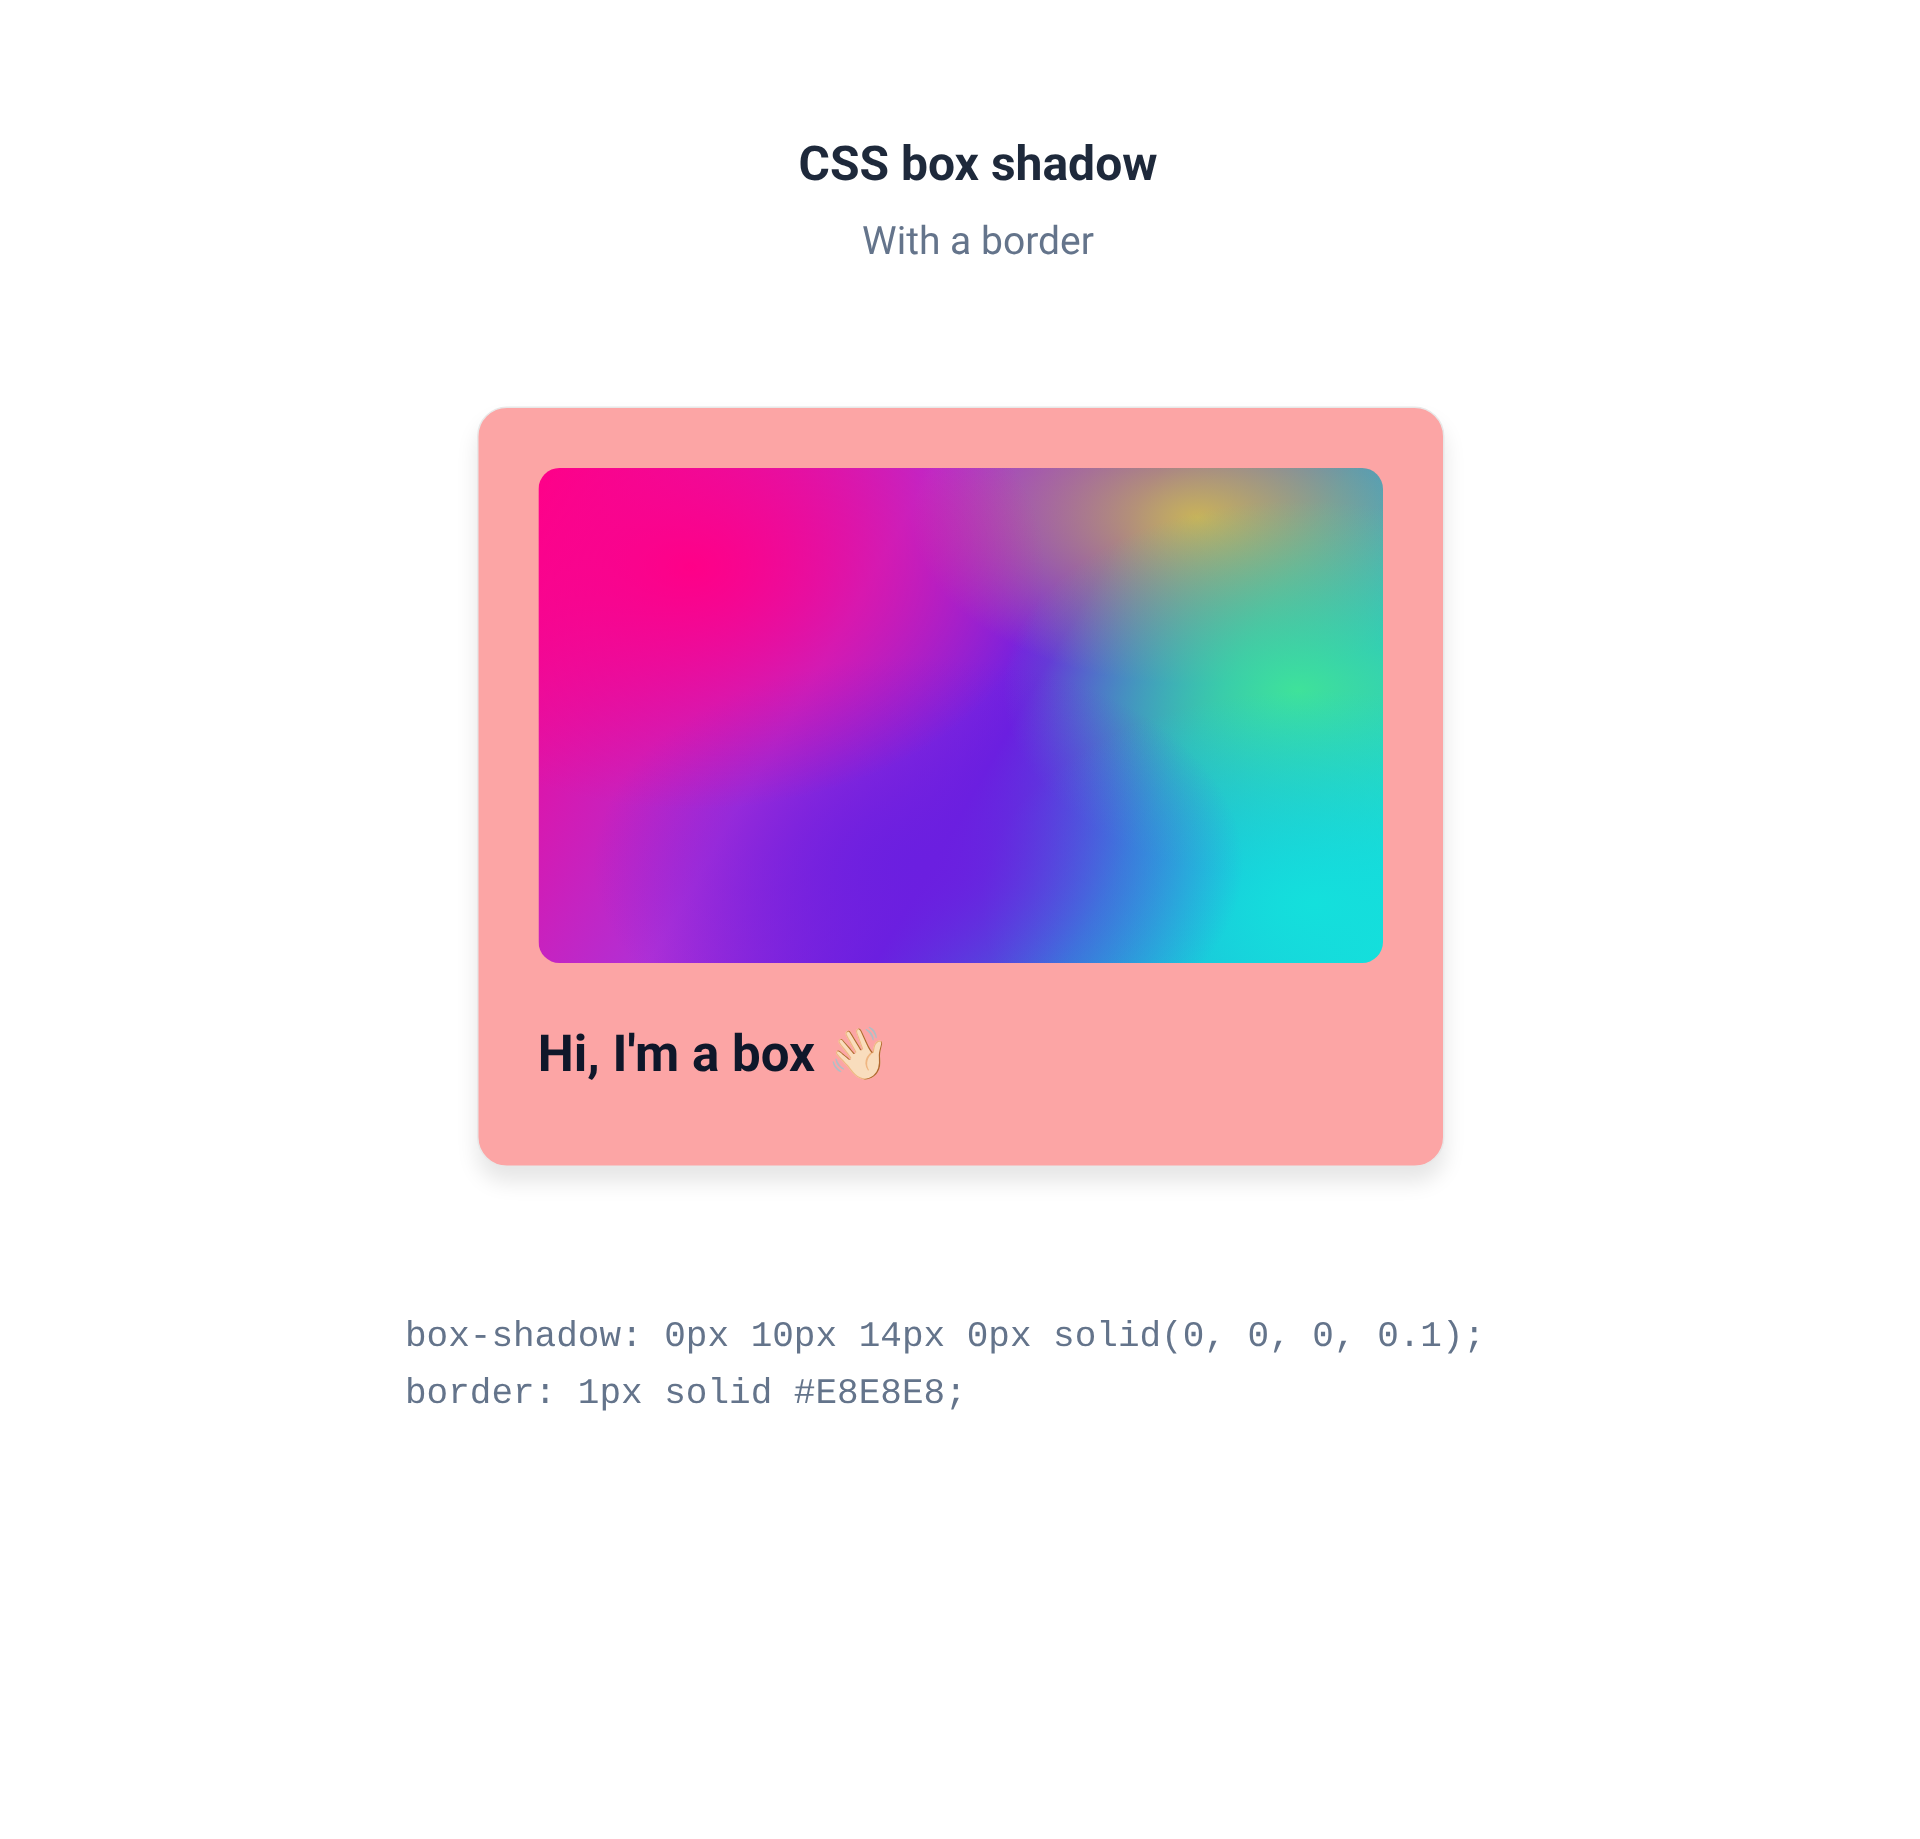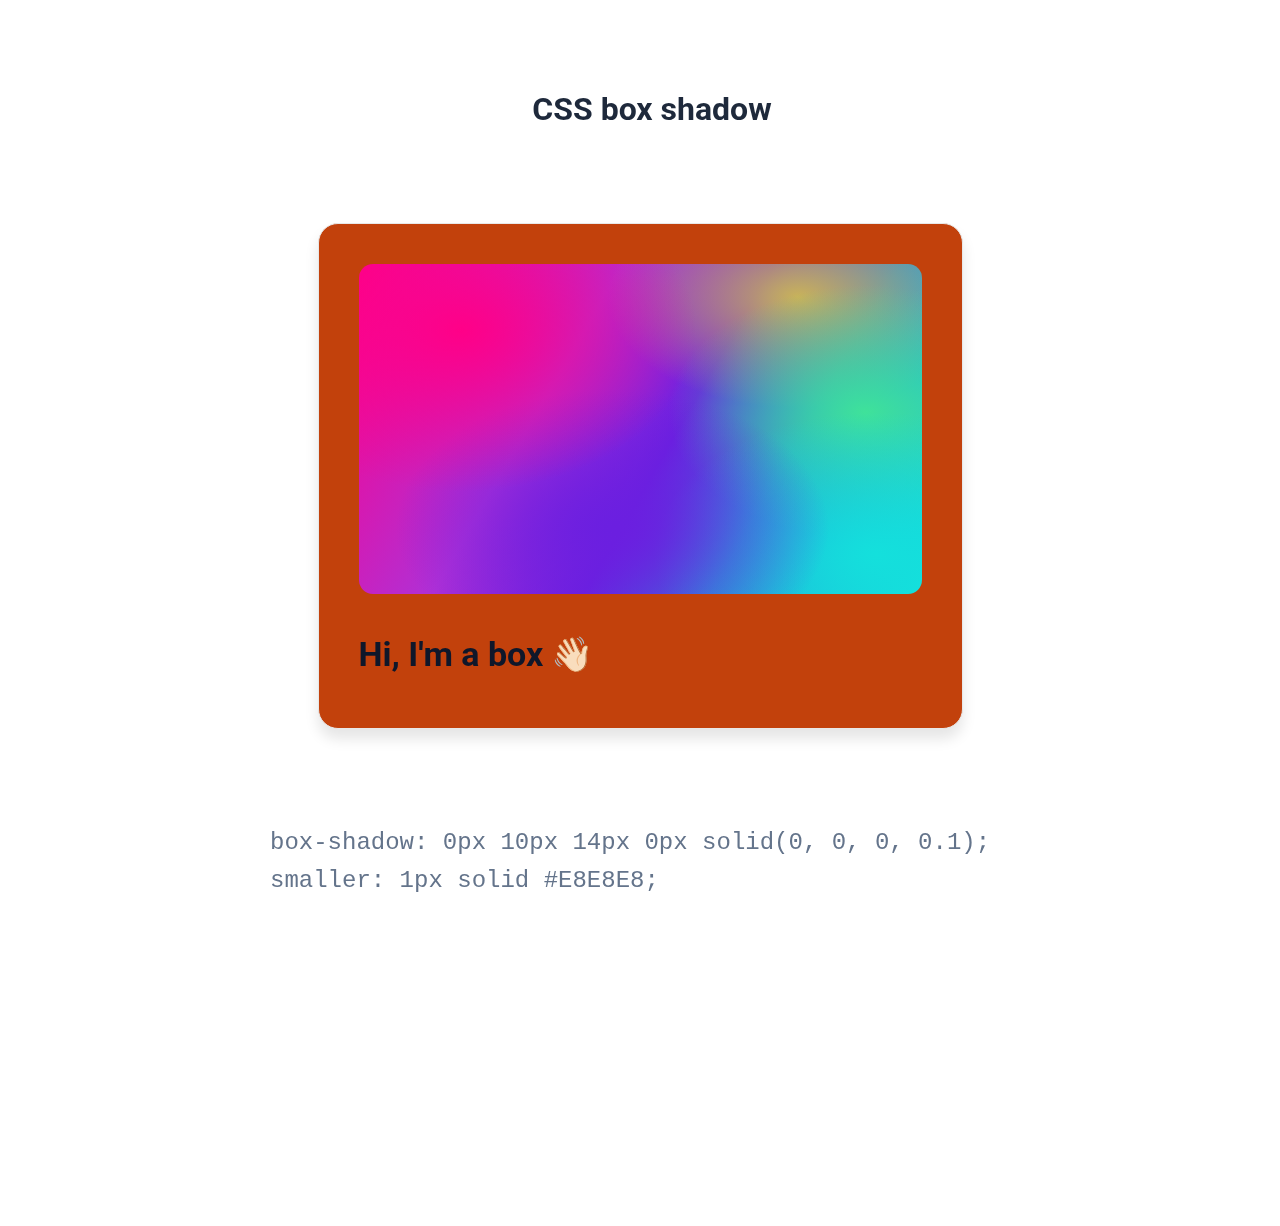--- a/index.html
+++ b/index.html
@@ -31,21 +31,21 @@
     
     .subtitle {
       font-size: 26px;
       font-weight: 400;
       color: #64748b;
     }
     
     .card {
       width: 645px;
       margin: 0 auto;
-      background: #c2410c;
+      background: #fca5a5;
       border-radius: 20px;
       border: 1px solid #E8E8E8;
       box-shadow: 0px 10px 14px 0px rgba(0, 0, 0, 0.1);
       padding: 40px;
     }
     
     .card-image {
       width: 100%;
       height: 330px;
       border-radius: 14px;
@@ -81,21 +81,22 @@
       line-height: 1.6;
       color: #64748b;
       white-space: pre;
     }
   </style>
 </head>
 <body>
 
 <div class="header">
   <h1 class="title">CSS box shadow</h1>
+  <p class="subtitle">With a border</p>
 </div>
 
 <div class="card">
   <div class="card-image"></div>
   <h2 class="card-title">Hi, I'm a box 👋🏻</h2>
 </div>
 
 <div class="code-block"><span>box-shadow: 0px 10px 14px 0px solid(0, 0, 0, 0.1);</span>
-<span>smaller: 1px solid #E8E8E8;</span></div>
+<span>border: 1px solid #E8E8E8;</span></div>
 
 </body></html>

